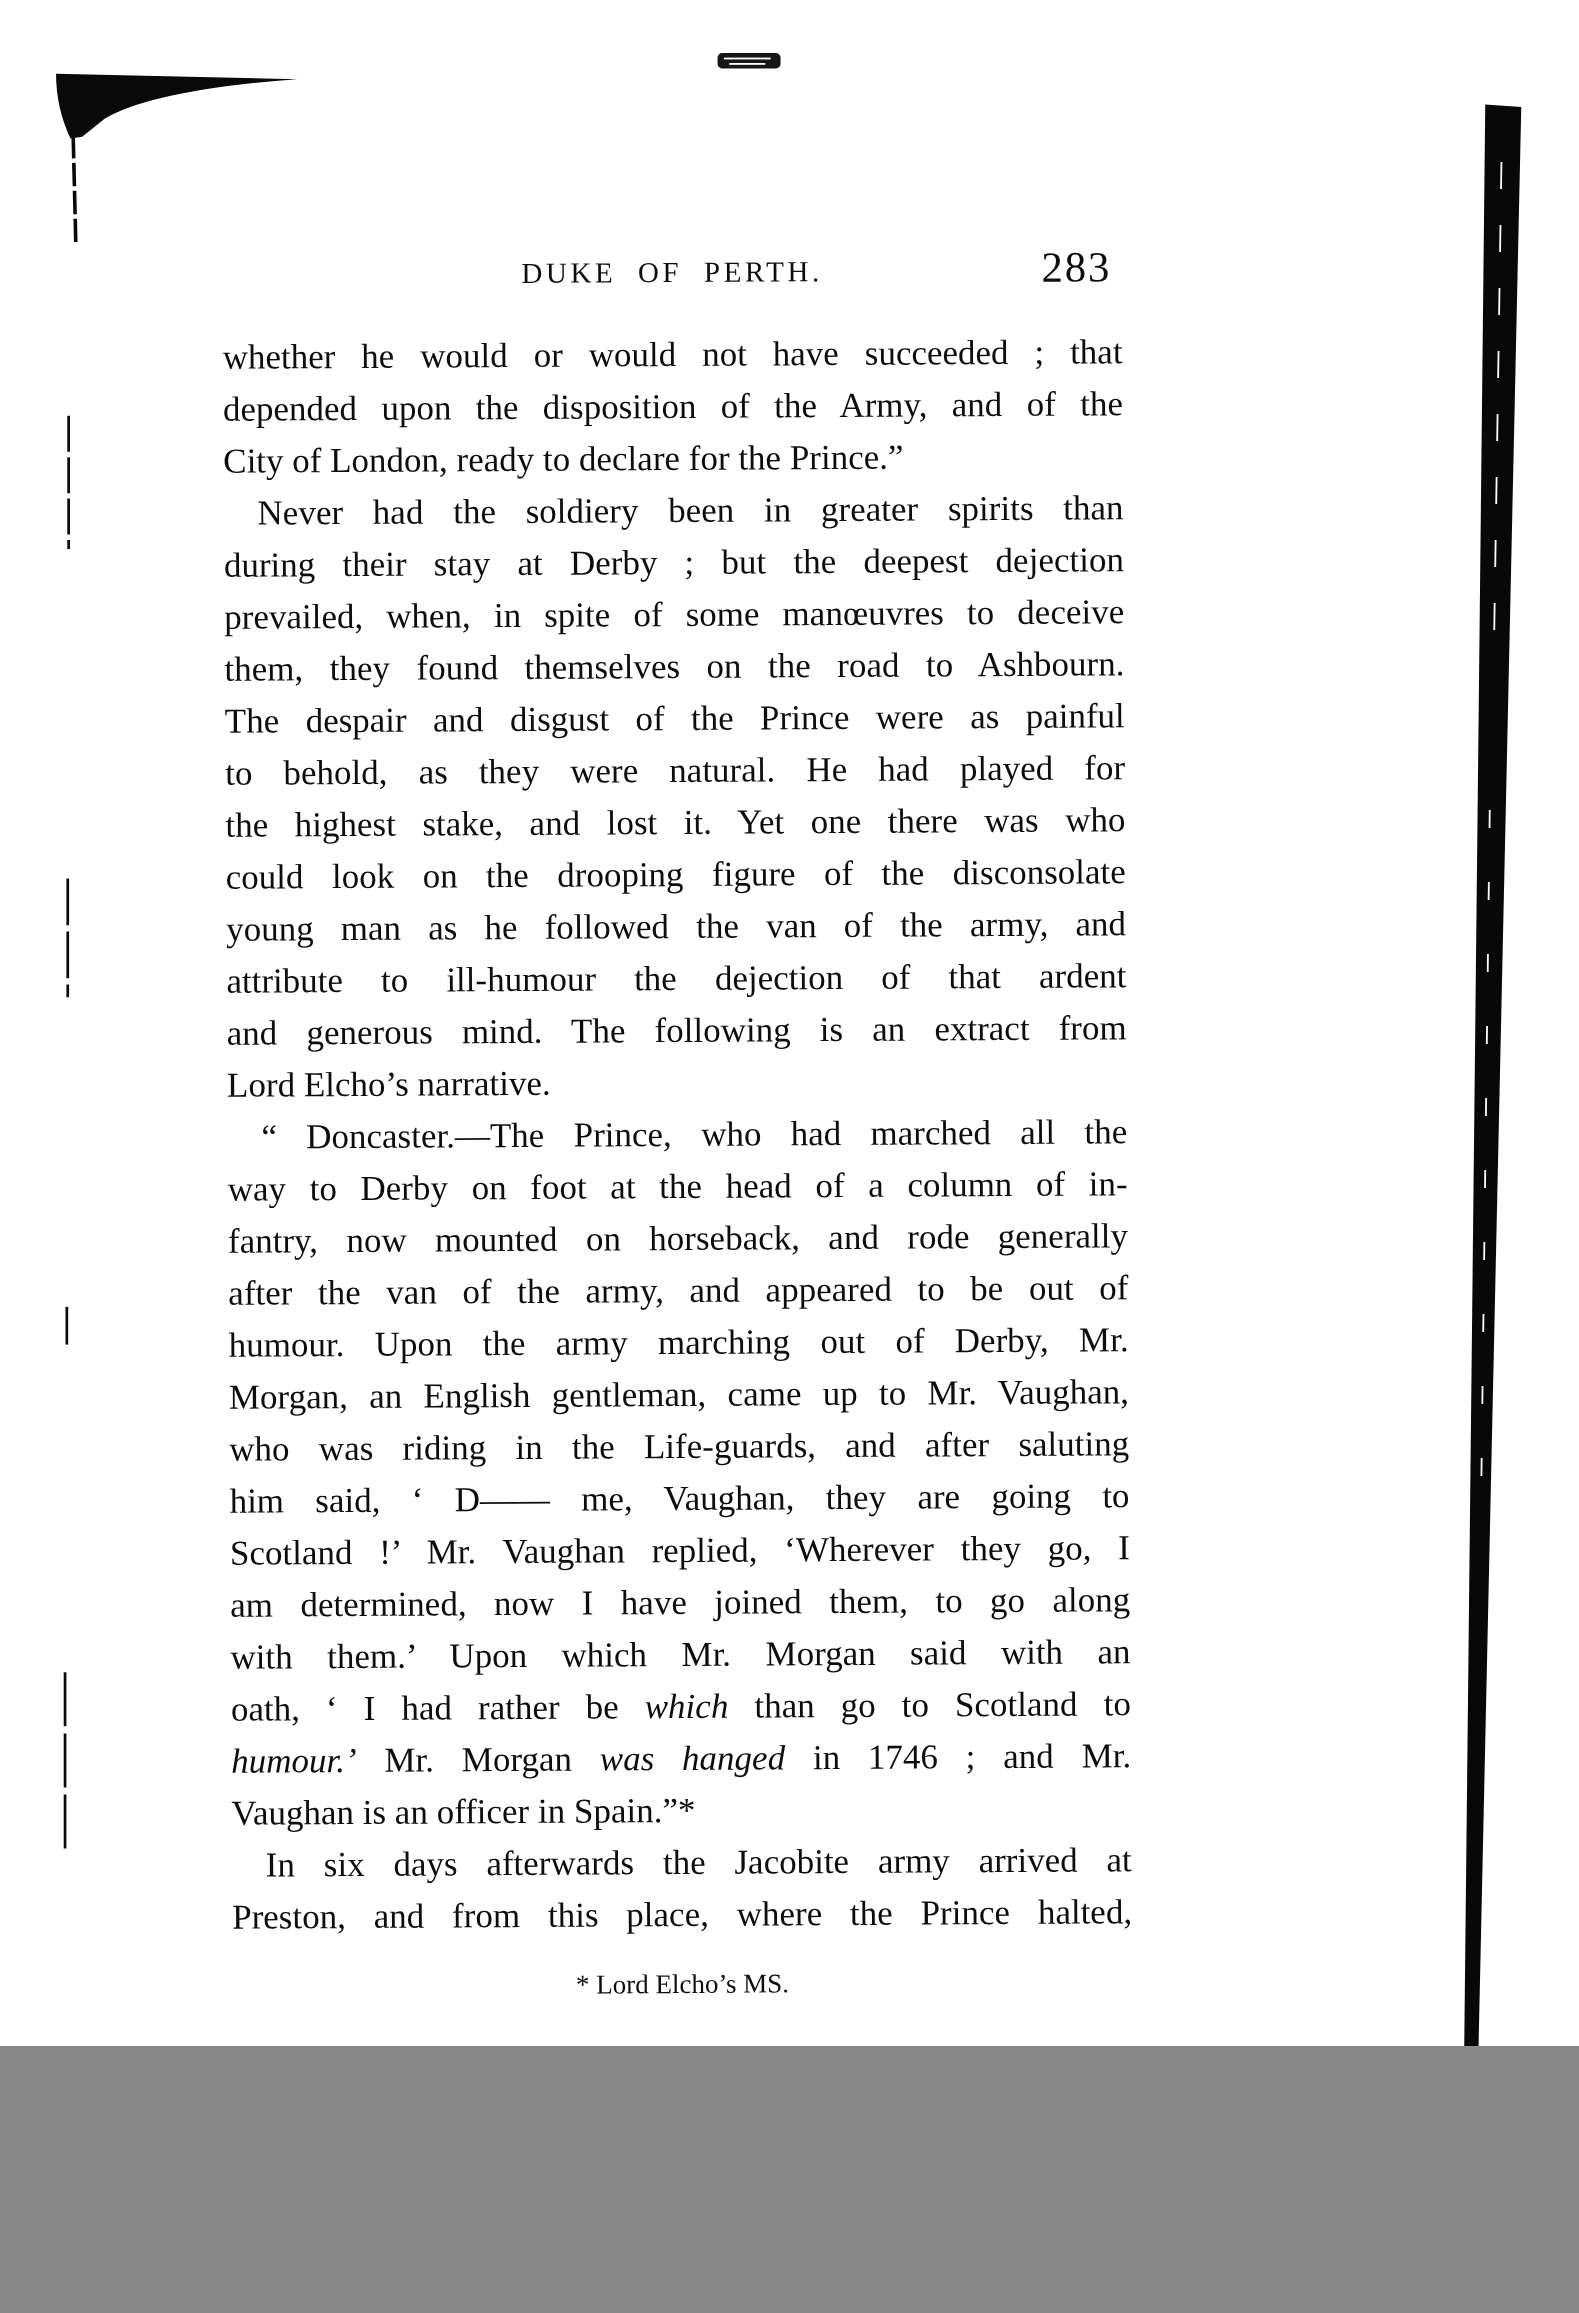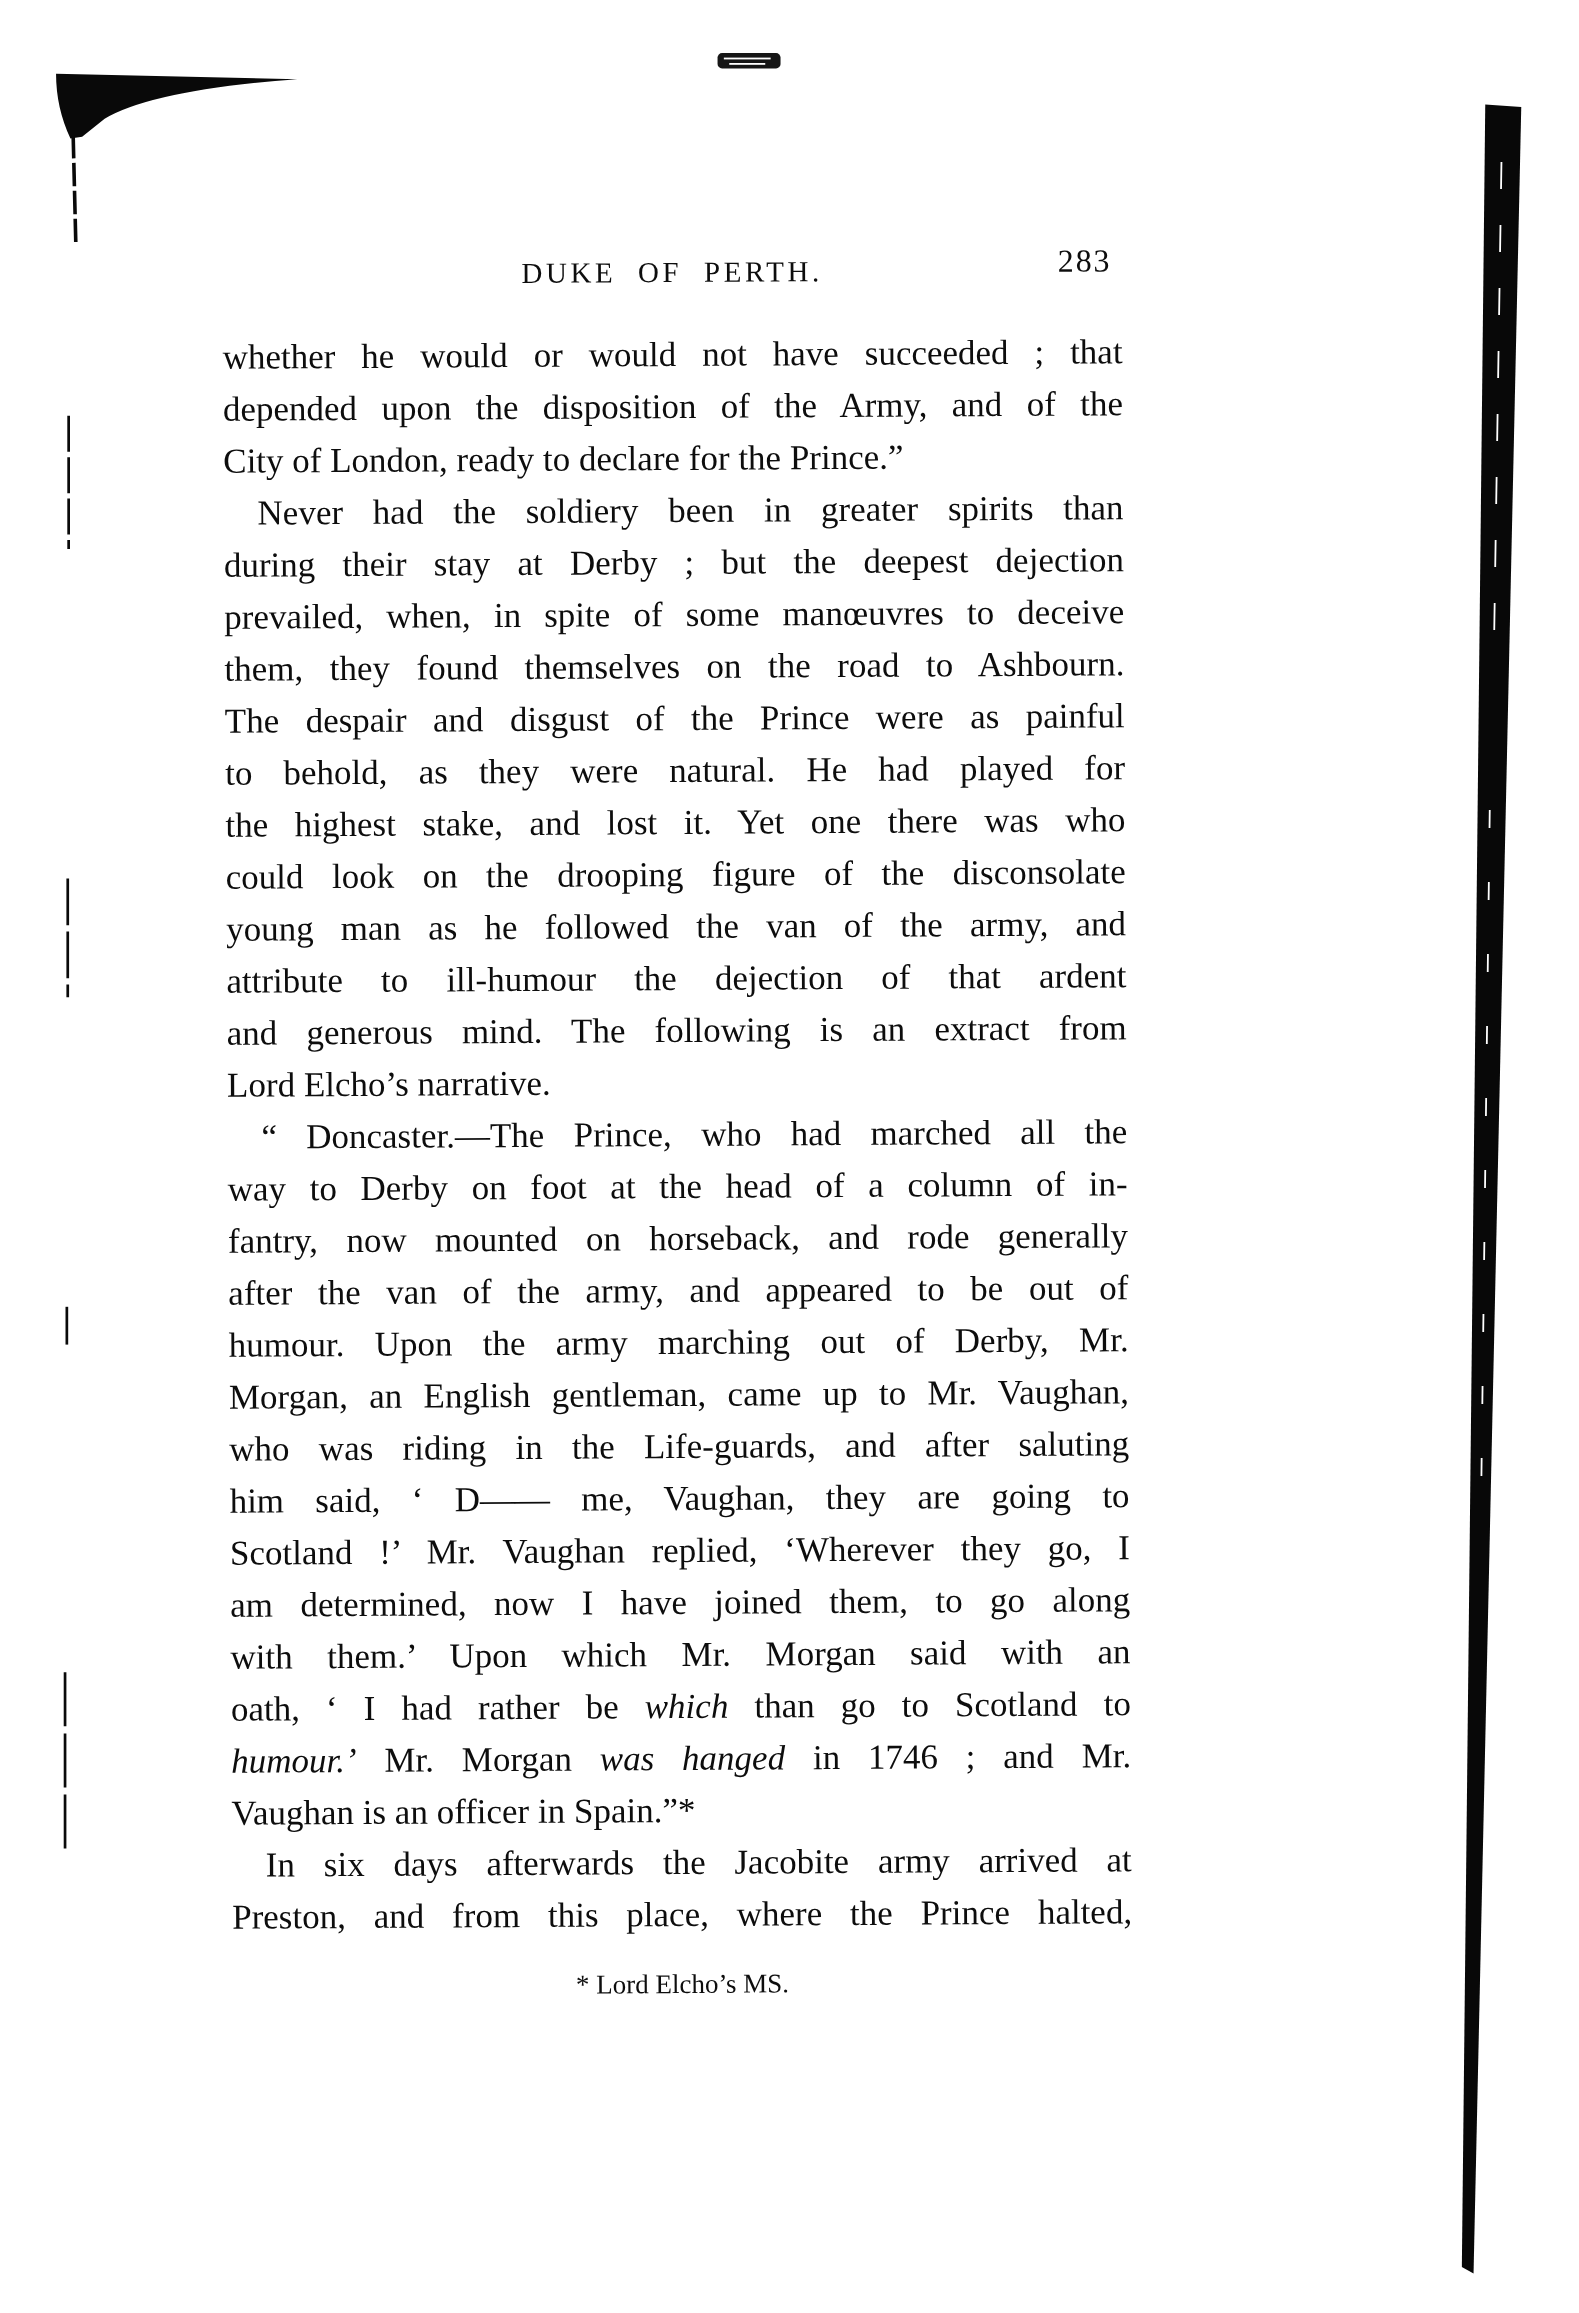--- a/index.html
+++ b/index.html
@@ -1,20 +1,20 @@
 <!DOCTYPE html>
 <html style="font-size:14.4px"><head>
 <meta charset="utf-8">
 <style>
   html, body { margin: 0; padding: 0; }
   body { background: #888; }
   .page {
     position: relative;
     width: 1580px;
-    height: 2313px;
+    height: 2046px;
     background: #ffffff;
     overflow: hidden;
     font-family: "Liberation Serif", "DejaVu Serif", serif;
     color: #0d0d0d;
   }
   .scan-content {
     position: absolute;
     left: 0; top: 0; width: 100%; height: 100%;
     transform: rotate(-0.35deg);
     transform-origin: 675px 1080px;
@@ -28,21 +28,21 @@
     position: absolute;
     left: 0; top: 10.8px; width: 100%;
     text-align: center;
     font-size: 29px;
     letter-spacing: 3.6px;
     word-spacing: 10.8px;
   }
   .page-number {
     position: absolute;
     right: 10.8px; top: 0;
-    font-size: 32px;
+    font-size: 43px;
     letter-spacing: 1.8px;
   }
   .text-block {
     position: absolute;
     left: 227px; top: 329px;
     width: 900px;
     font-size: 35px;
     line-height: 52px;
   }
   .para { margin: 0; }

